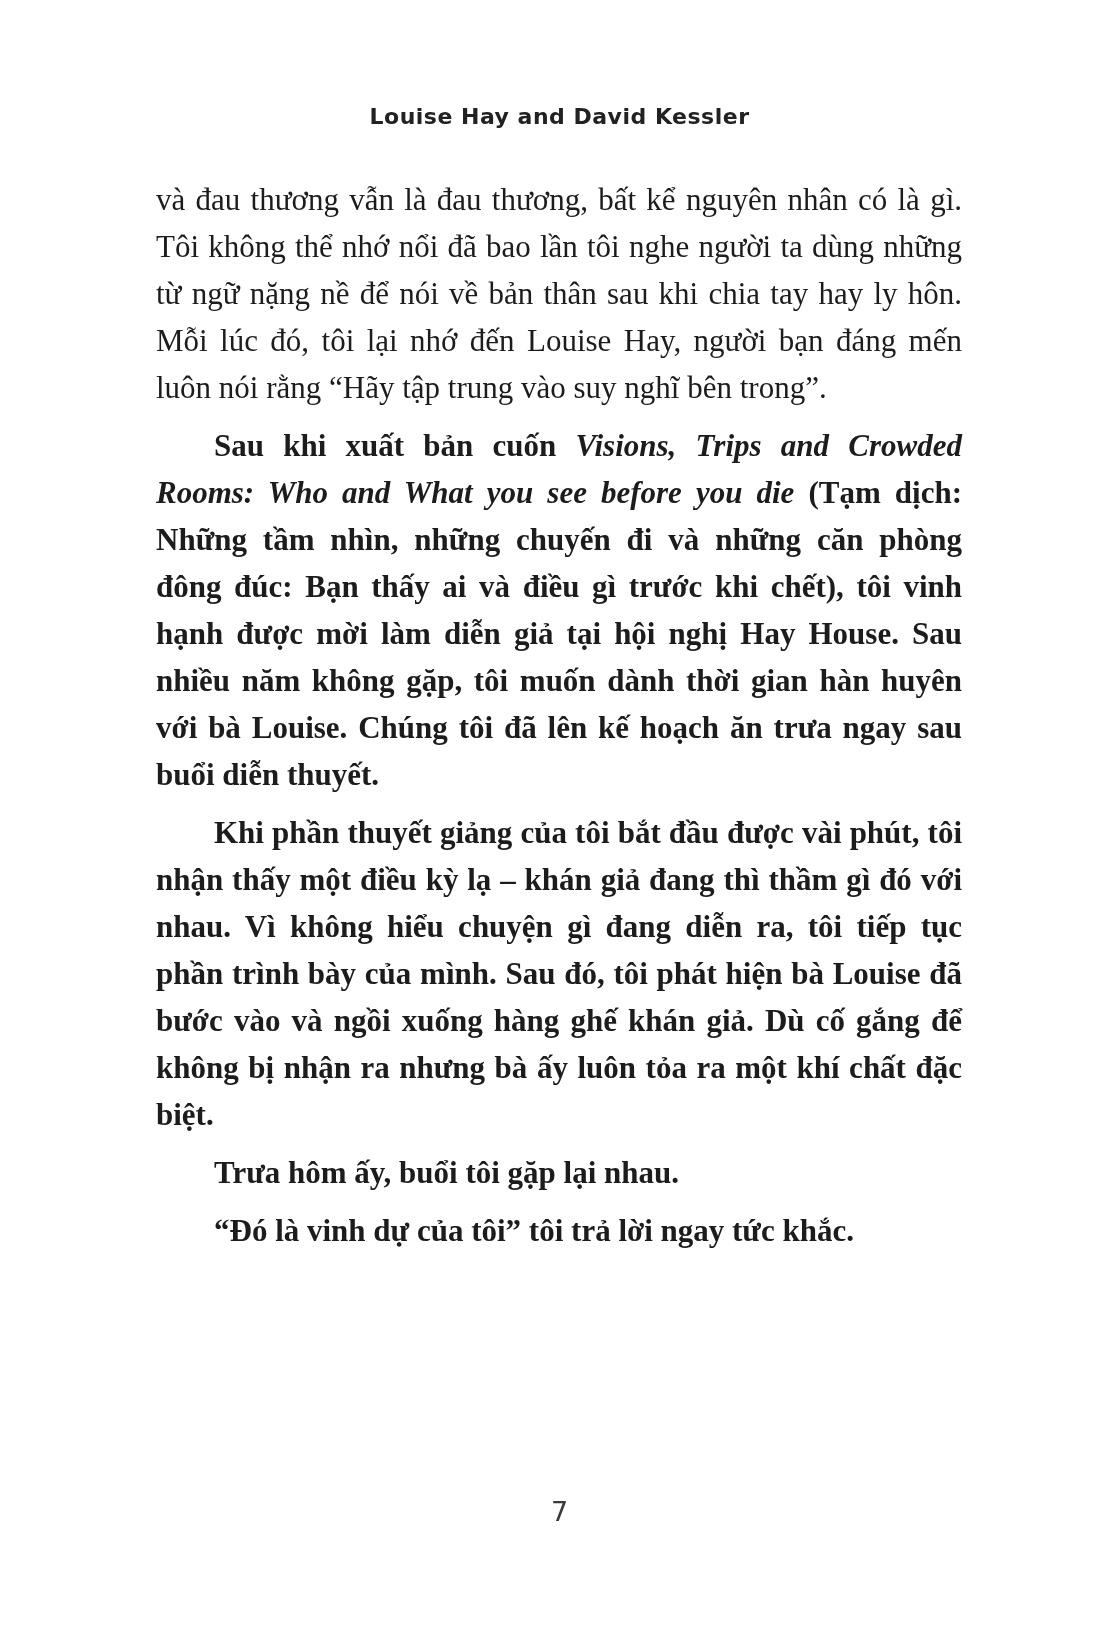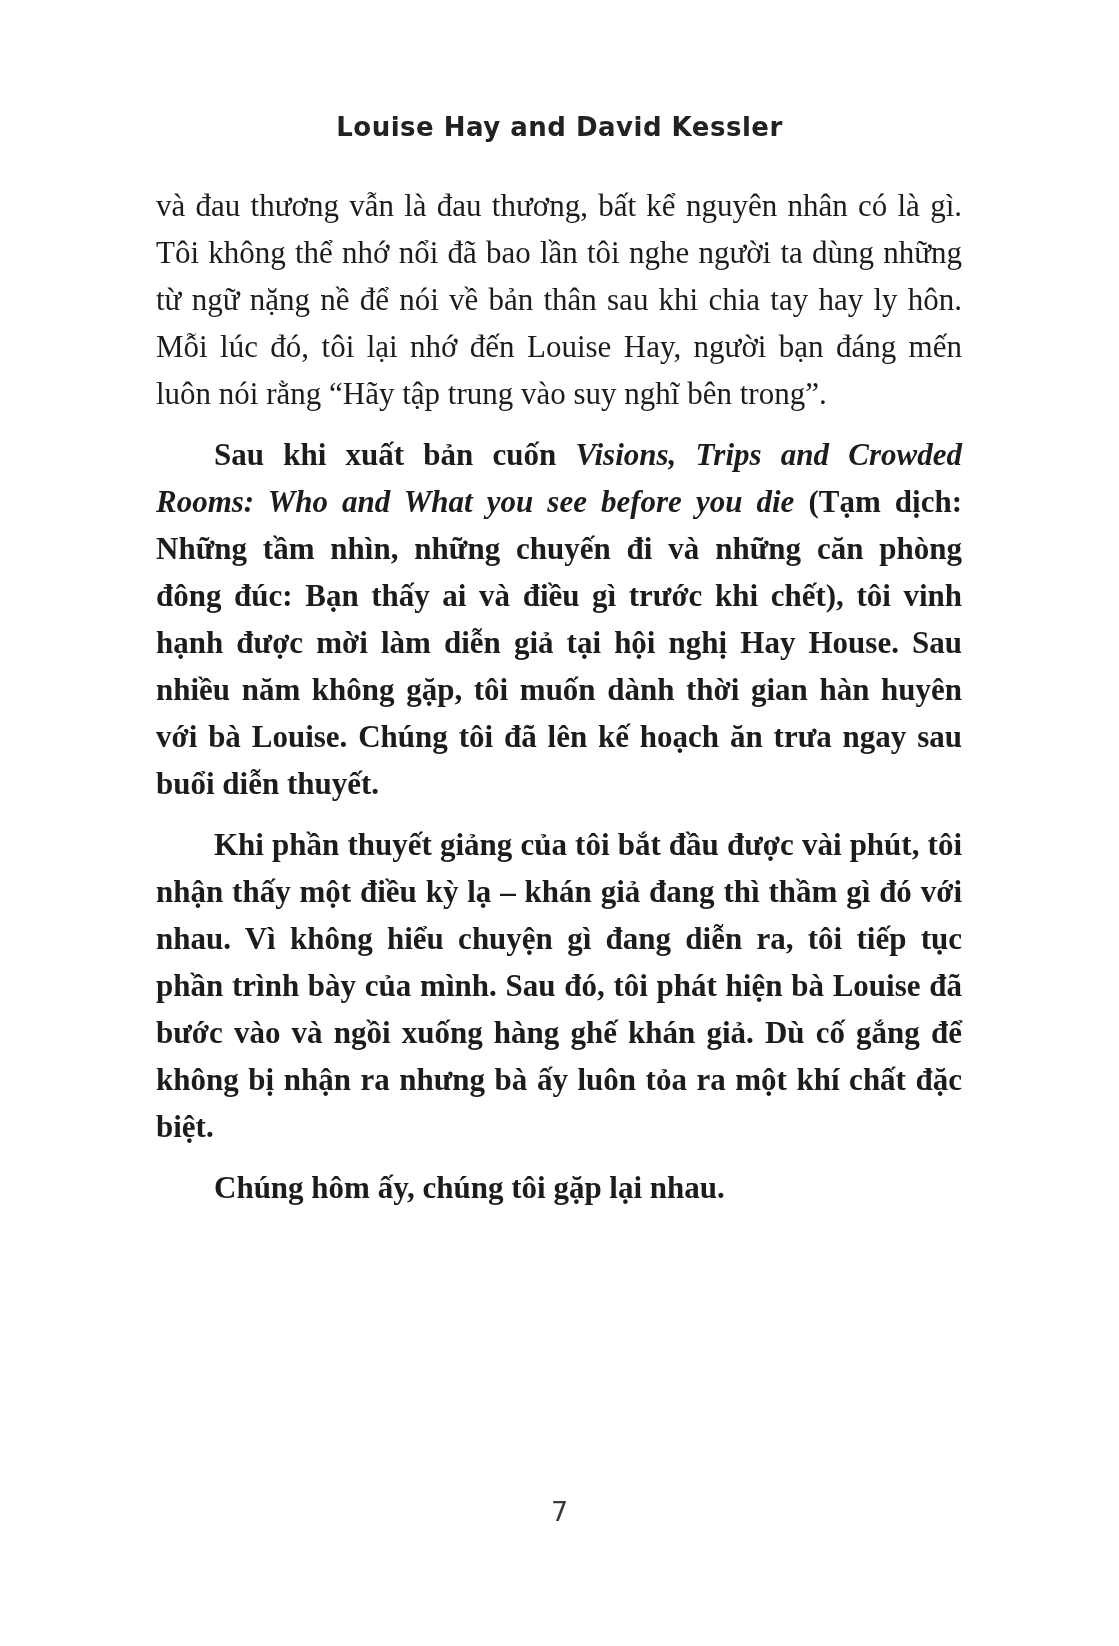--- a/index.html
+++ b/index.html
@@ -17,37 +17,36 @@
     color: #1c1c1c;
   }
   .running-header {
     position: absolute;
     top: 104px;
     left: 0;
     width: 100%;
     text-align: center;
     font-family: "DejaVu Sans", sans-serif;
     font-weight: 700;
-    font-size: 26px;
+    font-size: 22px;
     letter-spacing: 0.5px;
     color: #222222;
-    margin-top: 8px;
   }
   .page-body {
     position: absolute;
     top: 168px;
     left: 156px;
     width: 806px;
     font-size: 31px;
     line-height: 47px;
     text-align: justify;
     color: #1c1c1c;
   }
   .page-body p {
-    margin: 14px 0 11px 0;
+    margin: 8px 0 11px 0;
     padding: 0;
   }
   .page-body p.indent {
     text-indent: 58px;
     font-weight: bold;
   }
   .book-title-italic {
     font-style: italic;
   }
   .page-number {
@@ -70,21 +69,22 @@
   <div class="running-header">Louise Hay and David Kessler</div>
 
   <div class="page-body">
 
     <p>và đau thương vẫn là đau thương, bất kể nguyên nhân có là gì. Tôi không thể nhớ nổi đã bao lần tôi nghe người ta dùng những từ ngữ nặng nề để nói về bản thân sau khi chia tay hay ly hôn. Mỗi lúc đó, tôi lại nhớ đến Louise Hay, người bạn đáng mến luôn nói rằng “Hãy tập trung vào suy nghĩ bên trong”.</p>
 
     <p class="indent"><span>Sau khi xuất bản cuốn </span><span class="book-title-italic">Visions, Trips and Crowded Rooms: Who and What you see before you die</span><span> (Tạm dịch: Những tầm nhìn, những chuyến đi và những căn phòng đông đúc: Bạn thấy ai và điều gì trước khi chết), tôi vinh hạnh được mời làm diễn giả tại hội nghị Hay House. Sau nhiều năm không gặp, tôi muốn dành thời gian hàn huyên với bà Louise. Chúng tôi đã lên kế hoạch ăn trưa ngay sau buổi diễn thuyết.</span></p>
 
     <p class="indent">Khi phần thuyết giảng của tôi bắt đầu được vài phút, tôi nhận thấy một điều kỳ lạ – khán giả đang thì thầm gì đó với nhau. Vì không hiểu chuyện gì đang diễn ra, tôi tiếp tục phần trình bày của mình. Sau đó, tôi phát hiện bà Louise đã bước vào và ngồi xuống hàng ghế khán giả. Dù cố gắng để không bị nhận ra nhưng bà ấy luôn tỏa ra một khí chất đặc biệt.</p>
 
-    <p class="indent">Chúng hôm ấy, chúng tôi gặp lại nhau.</p>
+    <p class="indent">Trưa hôm ấy, buổi tôi gặp lại nhau.</p>
 
 
+    <p class="indent">“Đó là vinh dự của tôi” tôi trả lời ngay tức khắc.</p>
 
   </div>
 
   <div class="page-number">7</div>
 
 </div>
 
 </body></html>

